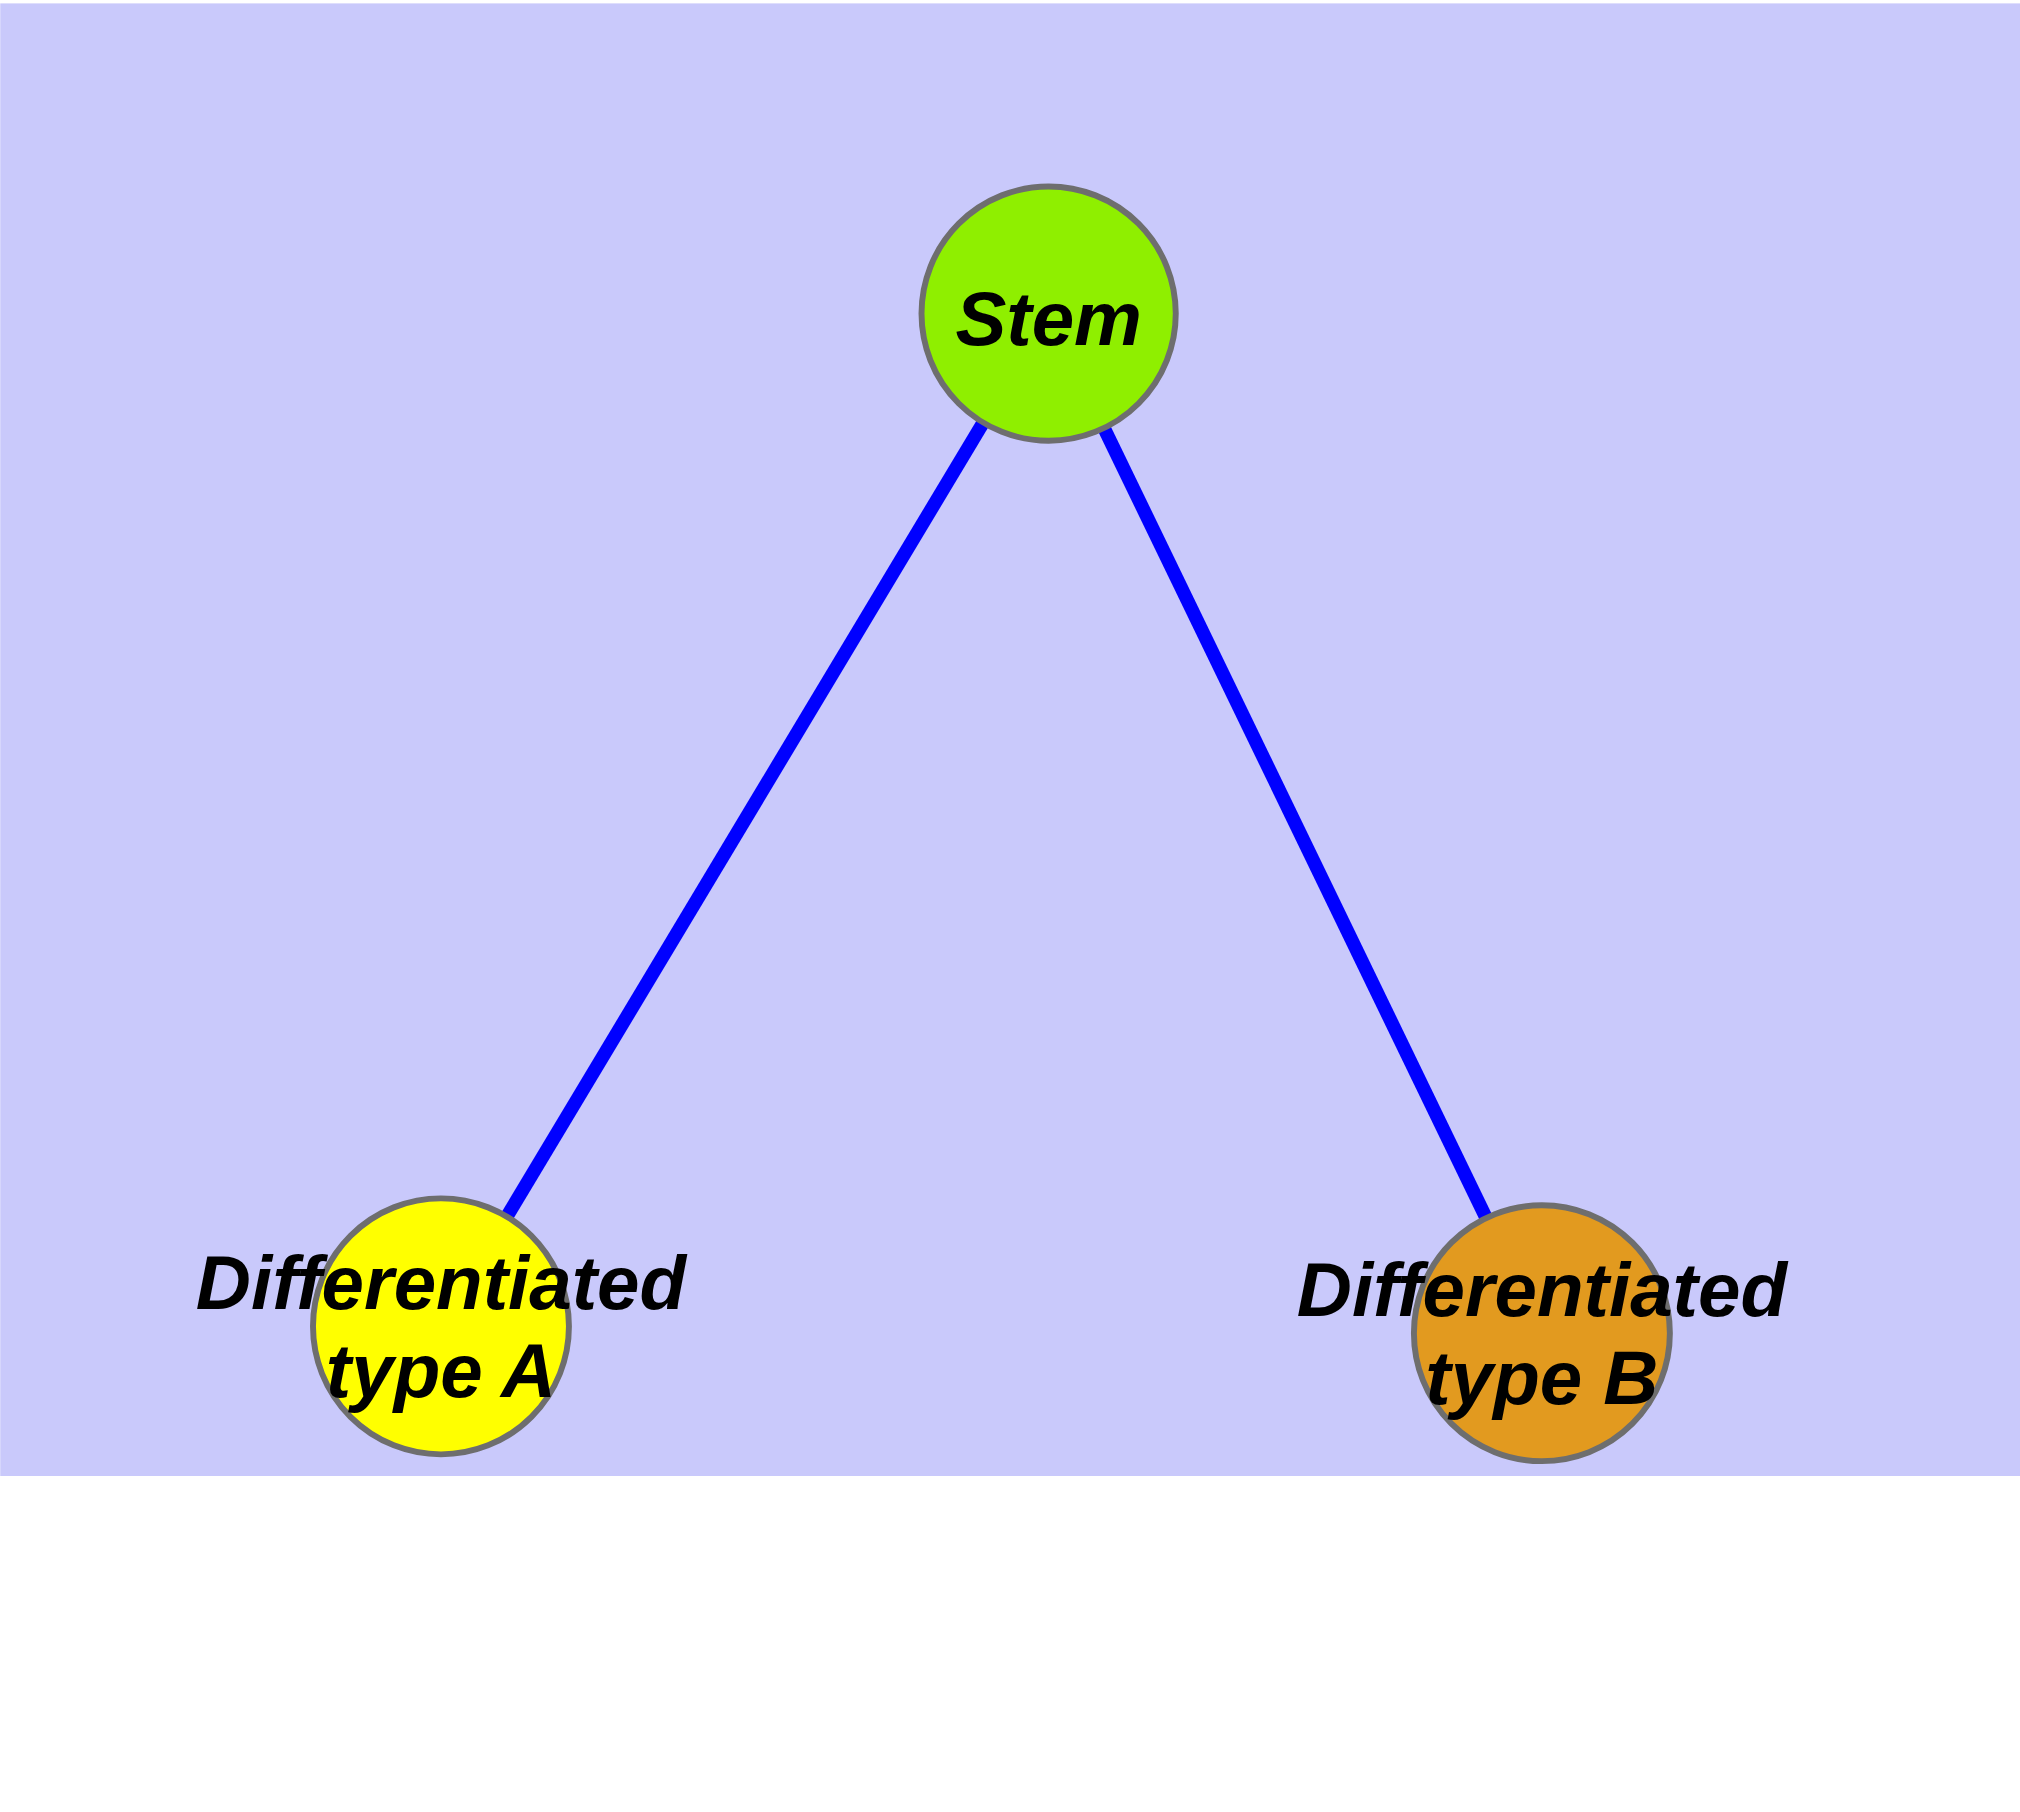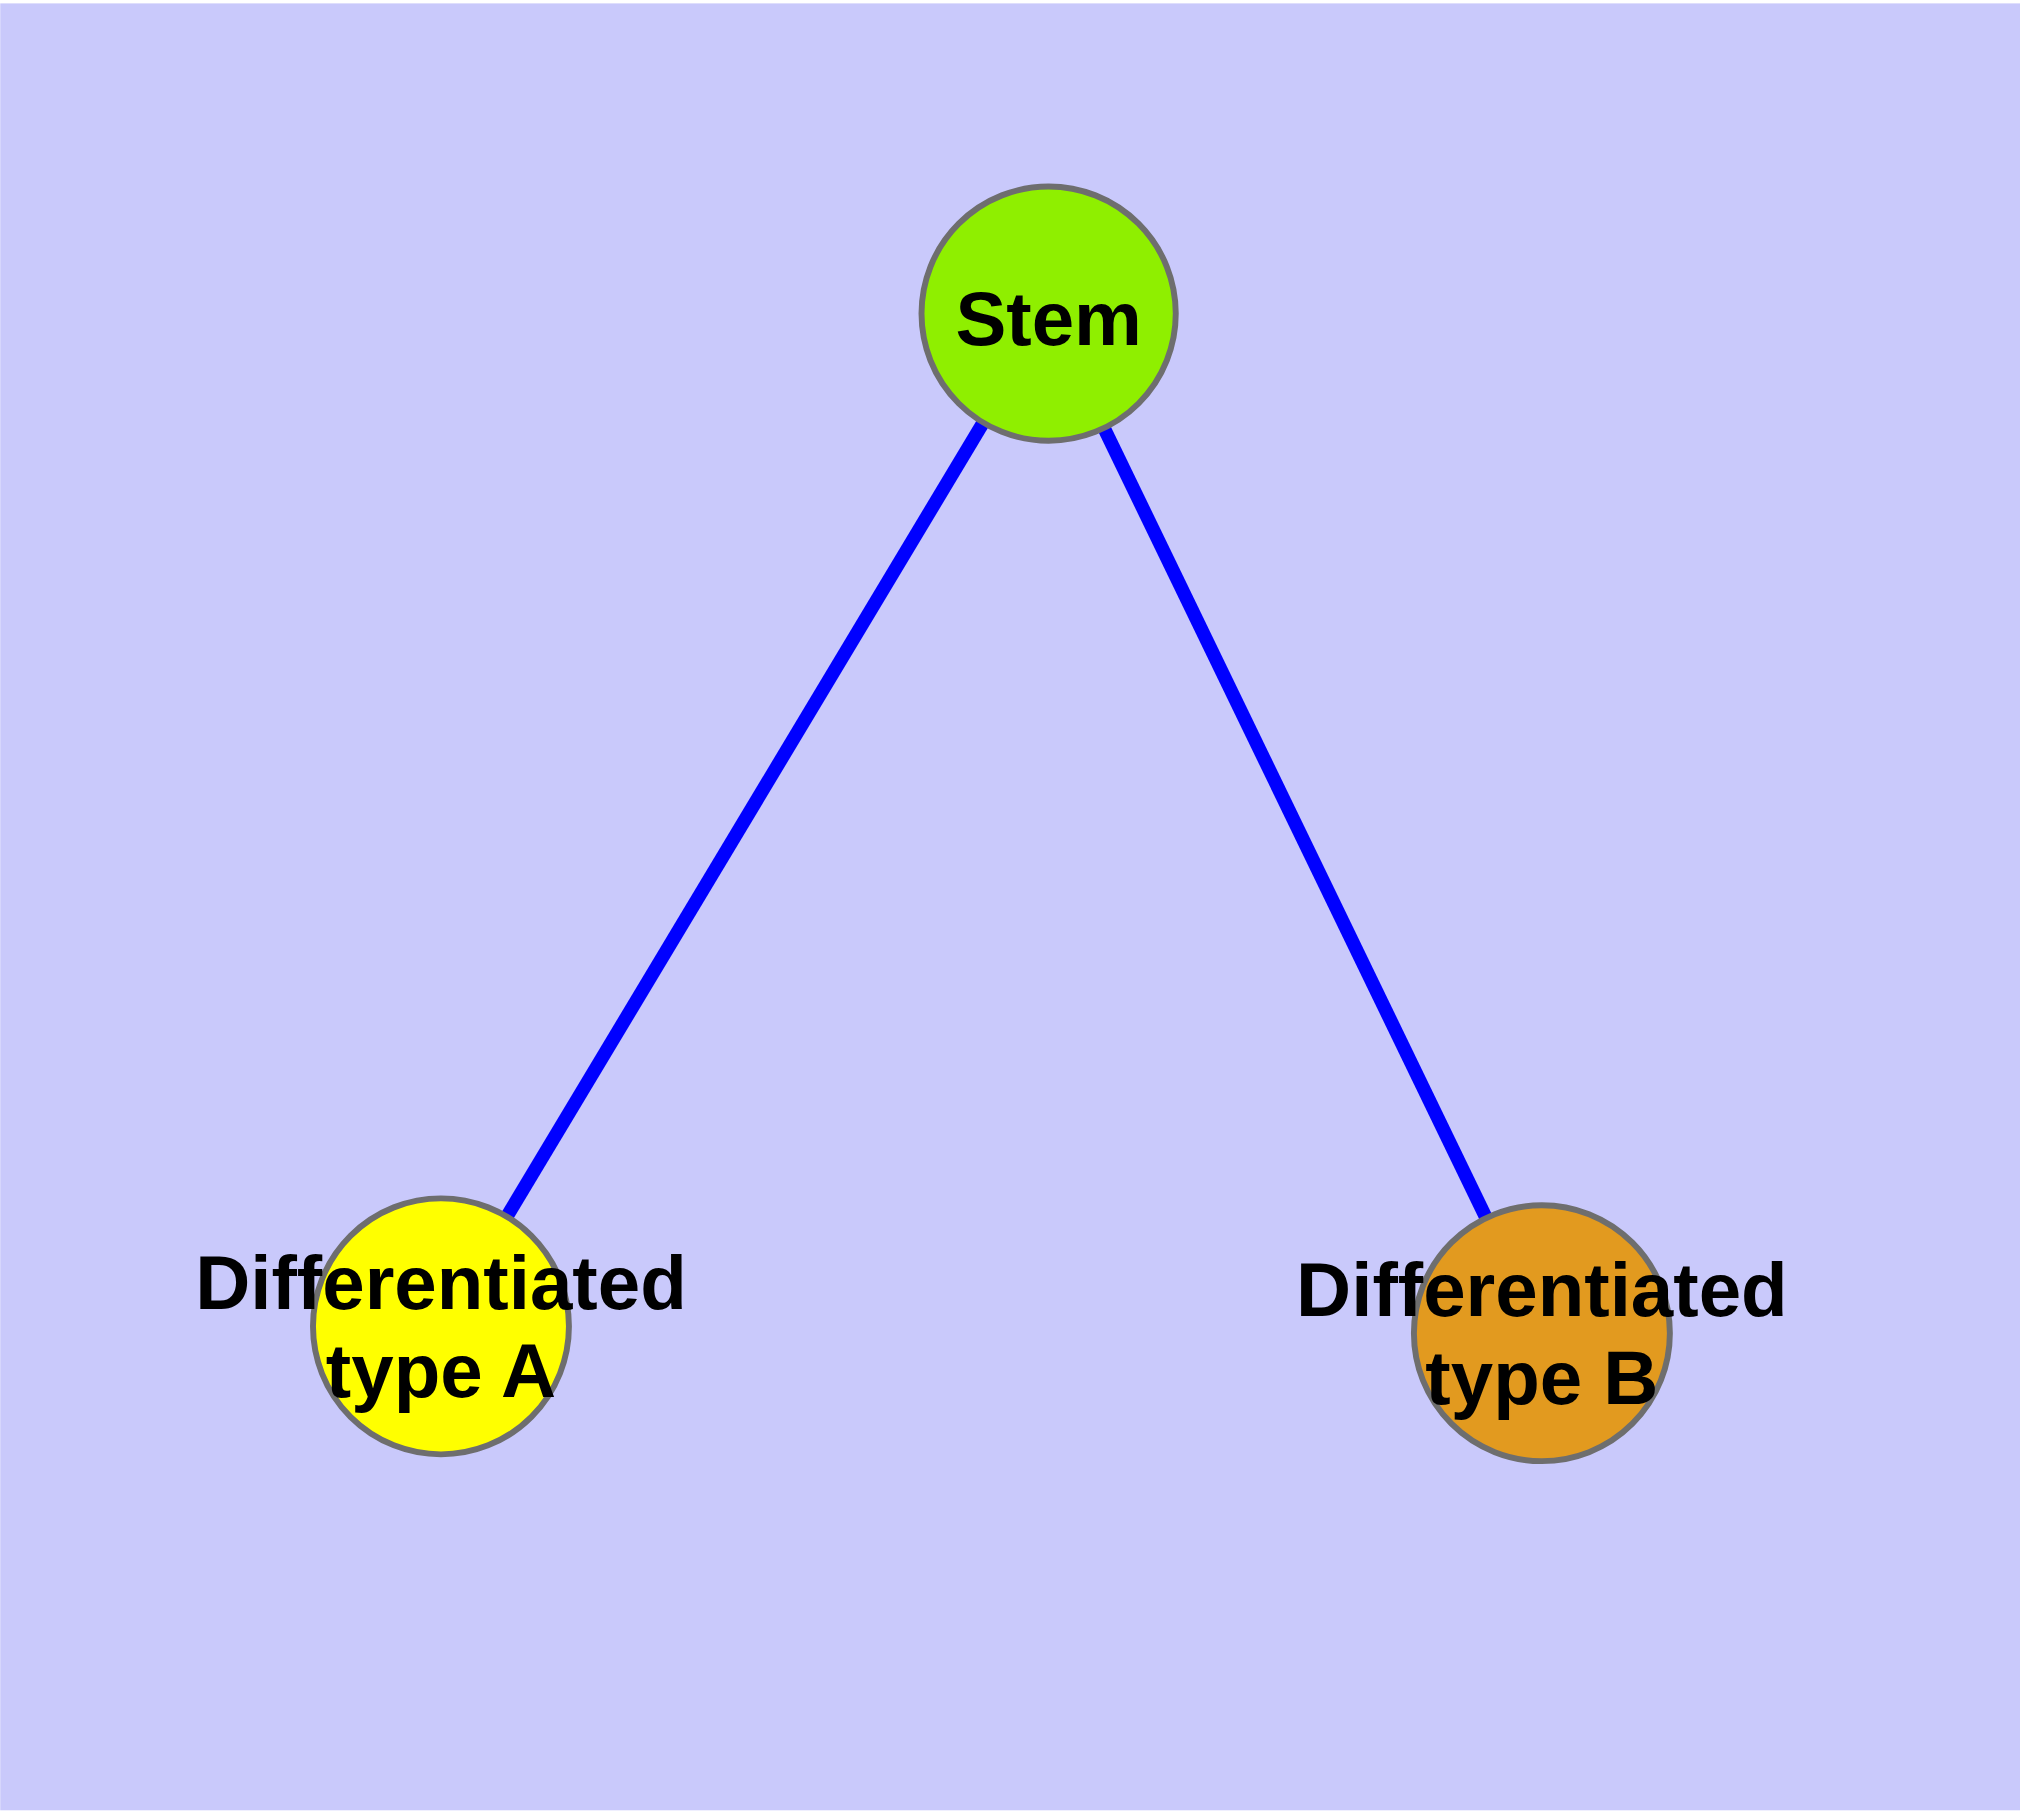--- a/index.html
+++ b/index.html
@@ -3,23 +3,24 @@
 <meta charset="utf-8">
 <style>
   html, body {
     margin: 0;
     padding: 0;
     background: #FFFFFF;
   }
   .figure-frame {
     position: relative;
     width: 2021px;
-    height: 1812px;
+    height: 1476px;
     background: #FFFFFF;
     overflow: hidden;
+    font-style: italic;
   }
   svg.graph {
     display: block;
     width: 2021px;
     height: 1812px;
   }
   .node-label {
     font-family: "Liberation Sans", sans-serif;
     font-weight: bold;
     font-size: 90px;

